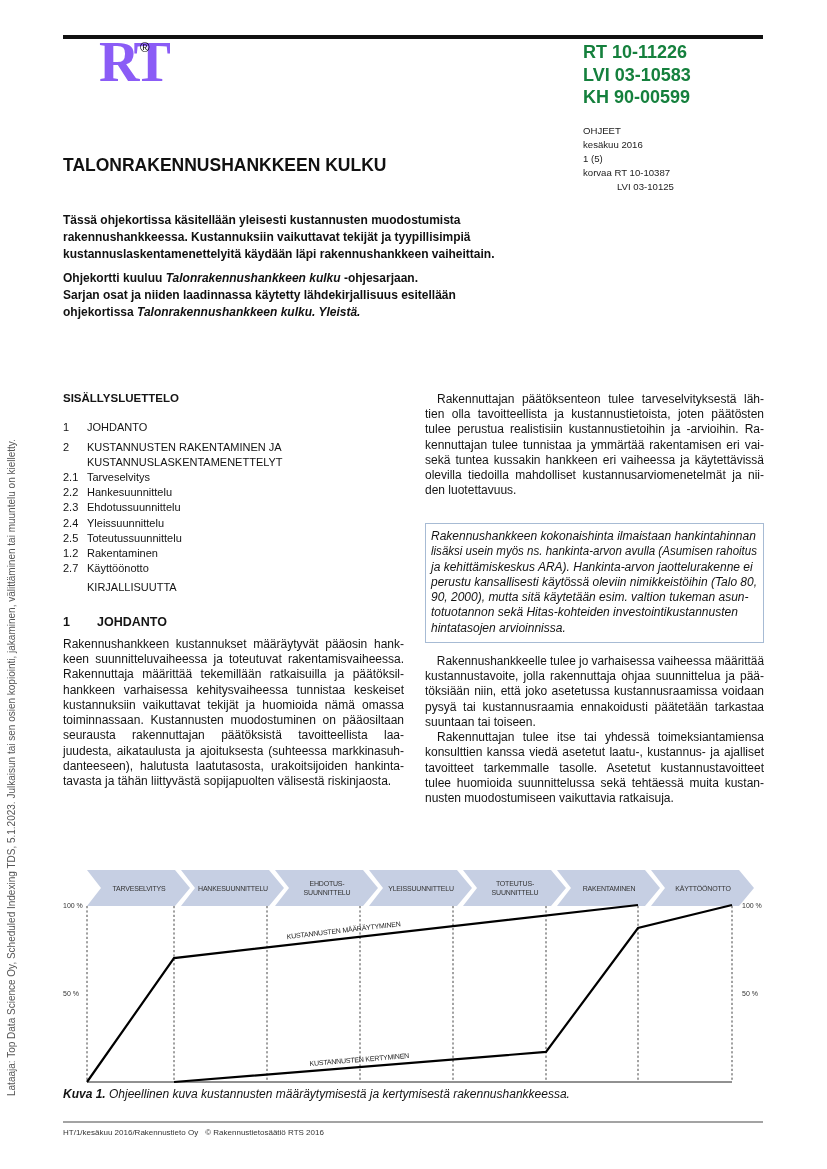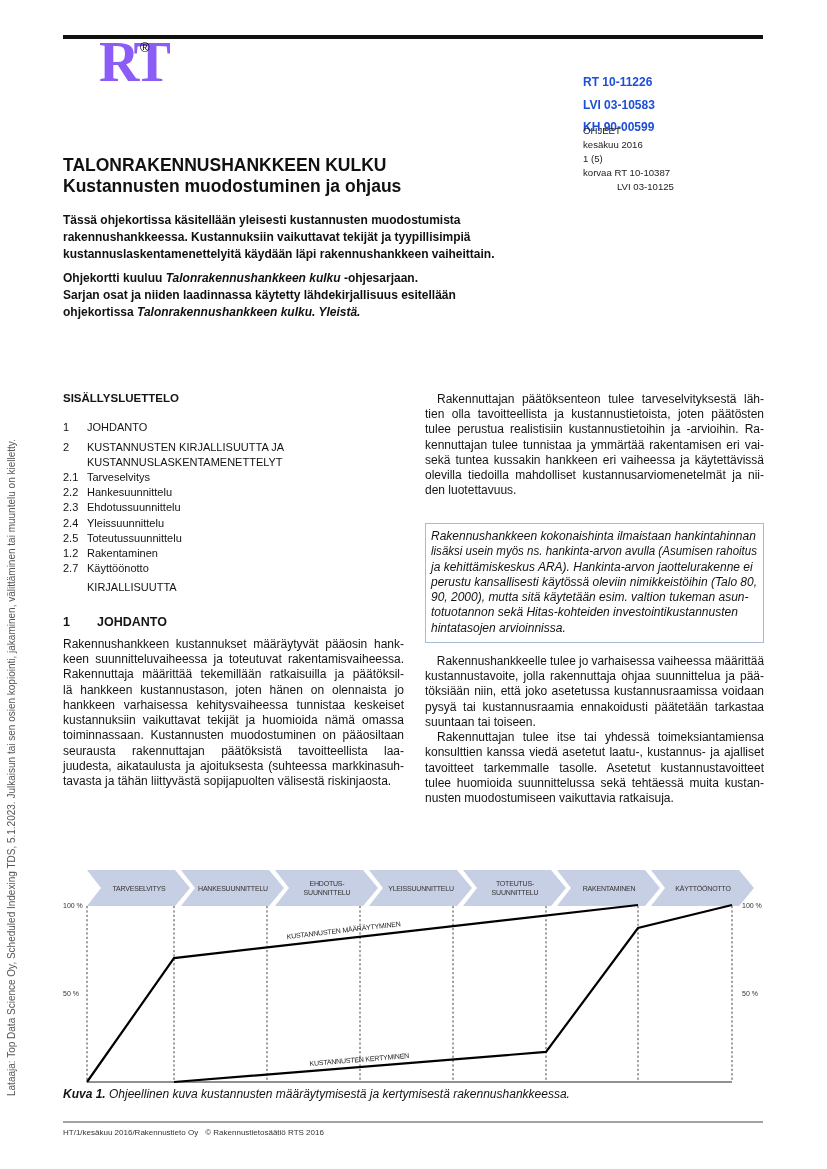--- a/index.html
+++ b/index.html
@@ -1,21 +1,21 @@
 <!DOCTYPE html>
 <html><head>
 <meta charset="utf-8">
 <style>
 html,body{margin:0;padding:0;background:#fff;}
 body{width:827px;height:1169px;position:relative;overflow:hidden;font-family:"Liberation Sans",sans-serif;color:#141414;}
 .abs{position:absolute;}
 .topbar{left:63px;top:35px;width:700px;height:4px;background:#111;}
 .logo{left:61px;top:27px;font-family:"Liberation Serif",serif;font-weight:bold;font-size:56px;line-height:70px;letter-spacing:-4px;color:#8b5cf6;margin-left:38px;}
 .reg{left:140px;top:41px;font-size:13px;line-height:14px;color:#000;}
-.codes{left:583px;top:41px;font-weight:bold;font-size:12px;line-height:22.5px;color:#1d4ed8;margin-top:30px;}
+.codes{left:583px;top:41px;font-weight:bold;font-size:18px;line-height:22.5px;color:#15803d;}
 .meta{left:583px;top:124px;font-size:9.6px;line-height:14px;color:#222;}
 .meta .indent{padding-left:34px;}
 .title{left:63px;top:155px;font-weight:bold;font-size:17.5px;line-height:21px;color:#111;}
 .intro{left:63px;font-weight:bold;font-size:12px;line-height:17px;color:#111;white-space:nowrap;}
 .intro em{font-style:italic;}
 .side{left:6px;top:1096px;transform-origin:0 0;transform:rotate(-90deg);font-size:10px;line-height:12px;color:#555;white-space:nowrap;}
 .toc{left:63px;top:391px;width:341px;font-size:11px;line-height:15.2px;}
 .toc-head{font-weight:bold;font-size:11.5px;line-height:15px;margin-bottom:13.5px;}
 .toc-item{display:flex;}
 .toc-num{width:24px;flex:none;}
@@ -61,21 +61,20 @@
 <div class="abs meta">
   <div>OHJEET</div>
   <div>kesäkuu 2016</div>
   <div>1 (5)</div>
   <div>korvaa RT 10-10387</div>
   <div class="indent">LVI 03-10125</div>
 </div>
 
 <div class="abs title">
   <div>TALONRAKENNUSHANKKEEN KULKU</div>
-  <div>Kustannusten muodostuminen ja ohjaus</div>
 </div>
 
 <div class="abs intro" style="top:212px">
   <div>Tässä ohjekortissa käsitellään yleisesti kustannusten muodostumista</div>
   <div>rakennushankkeessa. Kustannuksiin vaikuttavat tekijät ja tyypillisimpiä</div>
   <div>kustannuslaskentamenettelyitä käydään läpi rakennushankkeen vaiheittain.</div>
 </div>
 
 <div class="abs intro" style="top:270px">
   <div><span>Ohjekortti kuuluu </span><em>Talonrakennushankkeen kulku</em><span> -ohjesarjaan.</span></div>
@@ -86,21 +85,21 @@
 <div class="abs side">Lataaja: Top Data Science Oy, Scheduled Indexing TDS, 5.1.2023. Julkaisun tai sen osien kopiointi, jakaminen, välittäminen tai muuntelu on kielletty.</div>
 
 <div class="abs toc">
   <div class="toc-head">SISÄLLYSLUETTELO</div>
   <div class="toc-item">
       <span class="toc-num">1</span>
       <span>JOHDANTO</span>
     </div>
   <div class="toc-item gap">
       <span class="toc-num">2</span>
-      <span><span>KUSTANNUSTEN KIRJALLISUUTTA JA</span><br><span>KUSTANNUSLASKENTAMENETTELYT</span></span>
+      <span><span>KUSTANNUSTEN RAKENTAMINEN JA</span><br><span>KUSTANNUSLASKENTAMENETTELYT</span></span>
     </div>
   <div class="toc-item">
       <span class="toc-num">2.1</span>
       <span>Tarveselvitys</span>
     </div>
   <div class="toc-item">
       <span class="toc-num">2.2</span>
       <span>Hankesuunnittelu</span>
     </div>
   <div class="toc-item">
@@ -131,26 +130,26 @@
 
 <div class="abs sec-head">
   <span class="sec-num">1</span>
   <span>JOHDANTO</span>
 </div>
 
 <div class="abs col-left body" style="top:636.7px">
     <div class="line fit jl" style="">Rakennushankkeen kustannukset määräytyvät pääosin hank-</div>
     <div class="line fit jl" style="">keen suunnitteluvaiheessa ja toteutuvat rakentamisvaiheessa.</div>
     <div class="line fit jl" style="">Rakennuttaja määrittää tekemillään ratkaisuilla ja päätöksil-</div>
-    <div class="line fit jl" style="">lä hankkeen kustannustason, joten hänen on olennaista jo</div>
     <div class="line fit jl" style="">hankkeen varhaisessa kehitysvaiheessa tunnistaa keskeiset</div>
     <div class="line fit jl" style="">kustannuksiin vaikuttavat tekijät ja huomioida nämä omassa</div>
     <div class="line fit jl" style="">toiminnassaan. Kustannusten muodostuminen on pääosiltaan</div>
     <div class="line fit jl" style="">seurausta rakennuttajan päätöksistä tavoitteellista laa-</div>
     <div class="line fit jl" style="">juudesta, aikataulusta ja ajoituksesta (suhteessa markkinasuh-</div>
+    <div class="line fit jl" style="">danteeseen), halutusta laatutasos­ta, urakoitsijoiden hankinta-</div>
     <div class="line fit" style="">tavasta ja tähän liittyvästä sopijapuolten välisestä riskinjaosta.</div>
   </div>
 
 <div class="abs col-right body" style="top:391.7px">
     <div class="line fit jl ind" style="">Rakennuttajan päätöksenteon tulee tarveselvityksestä läh-</div>
     <div class="line fit jl" style="">tien olla tavoitteellista ja kustannustietoista, joten päätösten</div>
     <div class="line fit jl" style="">tulee perustua realistisiin kustannustietoihin ja -arvioihin. Ra-</div>
     <div class="line fit jl" style="">kennuttajan tulee tunnistaa ja ymmärtää rakentamisen eri vai-</div>
     <div class="line fit jl" style="">sekä tuntea kussakin hankkeen eri vaiheessa ja käytettävissä</div>
     <div class="line fit jl" style="">olevilla tiedoilla mahdolliset kustannusarviomenetelmät ja nii-</div>

